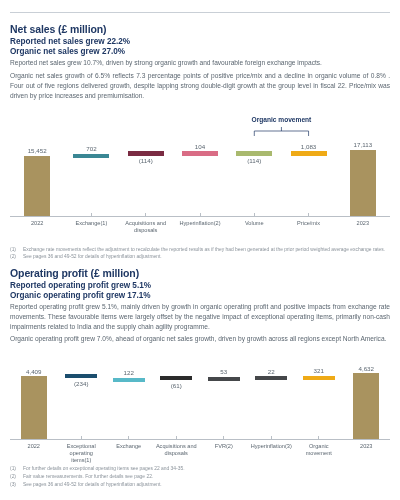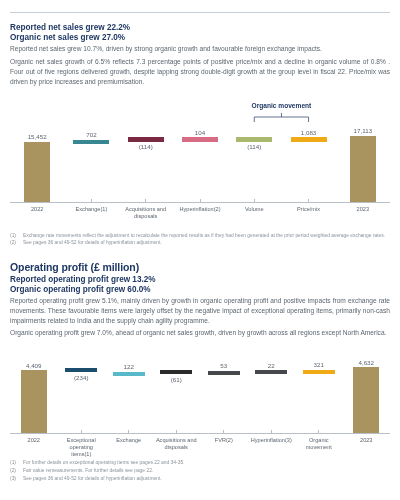--- a/index.html
+++ b/index.html
@@ -38,20 +38,21 @@
   .fn-txt{flex:1;}
   svg.bracket{position:absolute;overflow:visible;}
 </style>
 </head>
 <body>
 
 <div class="page">
 
   <div class="top-rule"></div>
 
+  <h2 class="sect-title">Net sales (£ million)</h2>
   <div class="sub-head">Reported net sales grew 22.2%</div>
   <div class="sub-head">Organic net sales grew 27.0%</div>
   <p class="body-text first">Reported net sales grew 10.7%, driven by strong organic growth and favourable foreign exchange impacts.</p>
   <p class="body-text">Organic net sales growth of 6.5% reflects 7.3 percentage points of positive price/mix and a decline in organic volume of 0.8% . Four out of five regions delivered growth, despite lapping strong double-digit growth at the group level in fiscal 22. Price/mix was driven by price increases and premiumisation.</p>
 
   <div class="chart" id="chart1" style="height:133px;margin-top:7px;">
       <div class="axis-line" style="top: 108px;"></div>
       <div class="tick" style="left: 26.6429px; top: 105px;"></div>
       <div class="bar" style="left: 14.1429px; top: 48.406px; width: 26px; height: 59.594px; background: rgb(169, 147, 95);"></div>
       <div class="bar-label" style="width: 54.2857px; left: 0px; top: 39.906px;">15,452</div>
@@ -91,23 +92,23 @@
       <div class="fn-row">
         <div class="fn-num">(1)</div>
         <div class="fn-txt">Exchange rate movements reflect the adjustment to recalculate the reported results as if they had been generated at the prior period weighted average exchange rates.</div>
       </div>
       <div class="fn-row">
         <div class="fn-num">(2)</div>
         <div class="fn-txt">See pages 36 and 49-52 for details of hyperinflation adjustment.</div>
       </div>
     </div>
 
-  <h2 class="sect-title" style="margin-top:14px;">Operating profit (£ million)</h2>
-  <div class="sub-head">Reported operating profit grew 13.2%</div>
-  <div class="sub-head">Organic operating profit grew 60.0%</div>
+  <h2 class="sect-title" style="margin-top:6px;">Operating profit (£ million)</h2>
+  <div class="sub-head">Reported operating profit grew 5.1%</div>
+  <div class="sub-head">Organic operating profit grew 17.1%</div>
   <p class="body-text first">Reported operating profit grew 5.1%, mainly driven by growth in organic operating profit and positive impacts from exchange rate movements. These favourable items were largely offset by the negative impact of exceptional operating items, primarily non-cash impairments related to India and the supply chain agility programme.</p>
   <p class="body-text">Organic operating profit grew 7.0%, ahead of organic net sales growth, driven by growth across all regions except North America.</p>
 
   <div class="chart" id="chart2" style="height:110px;margin-top:7px;">
       <div class="axis-line" style="top: 88px;"></div>
       <div class="tick" style="left: 23.25px; top: 85px;"></div>
       <div class="bar" style="left: 10.75px; top: 25.1775px; width: 26px; height: 62.8225px; background: rgb(169, 147, 95);"></div>
       <div class="bar-label" style="width: 47.5px; left: 0px; top: 16.6775px;">4,409</div>
       <div class="cat-label" style="width: 43.5px; left: 2px; top: 92px;">2022</div>
       <div class="tick" style="left: 70.75px; top: 85px;"></div>

